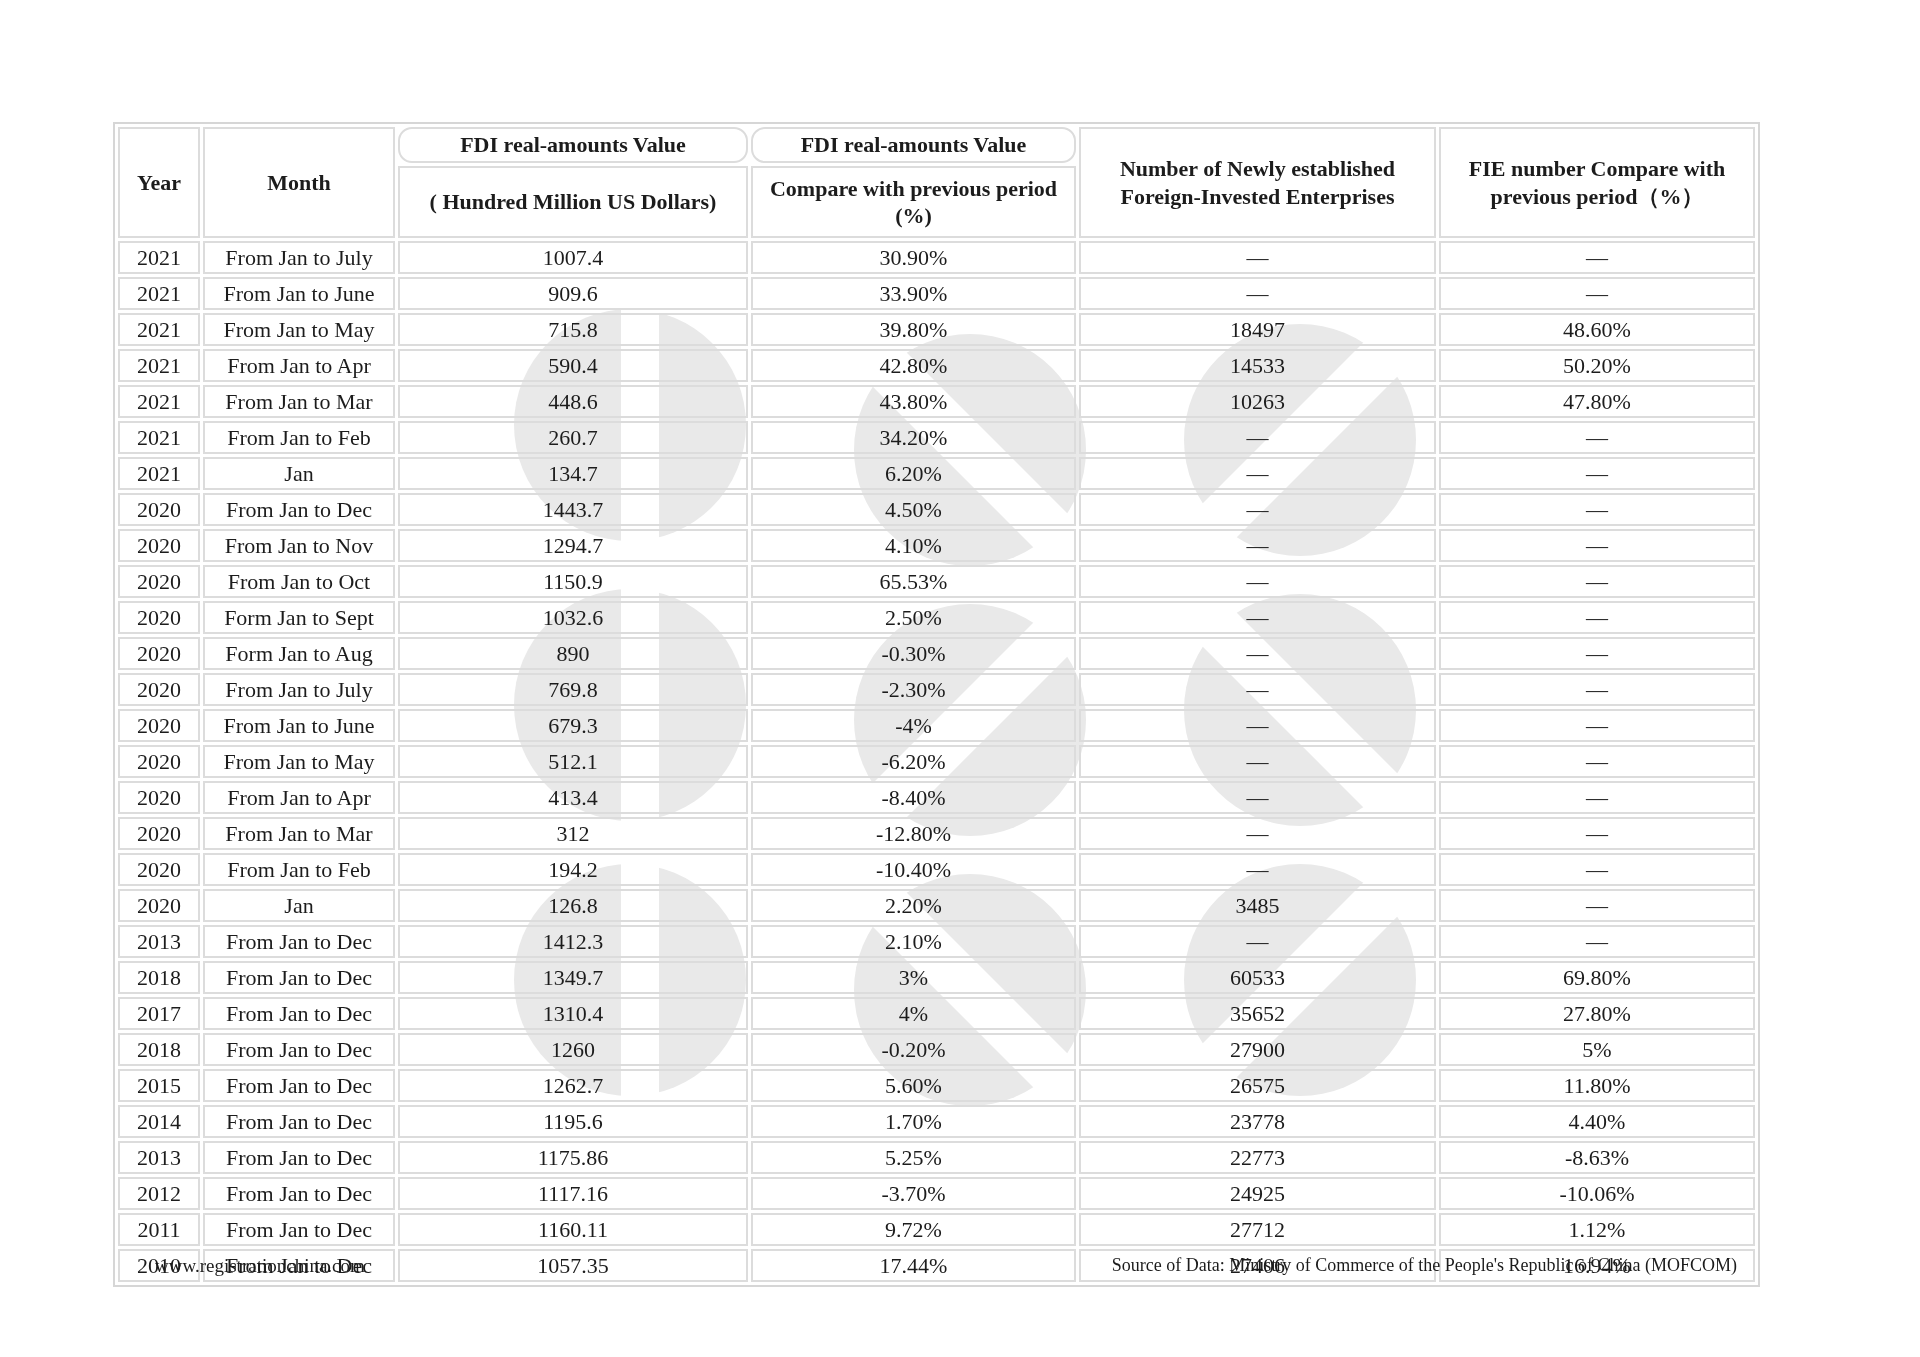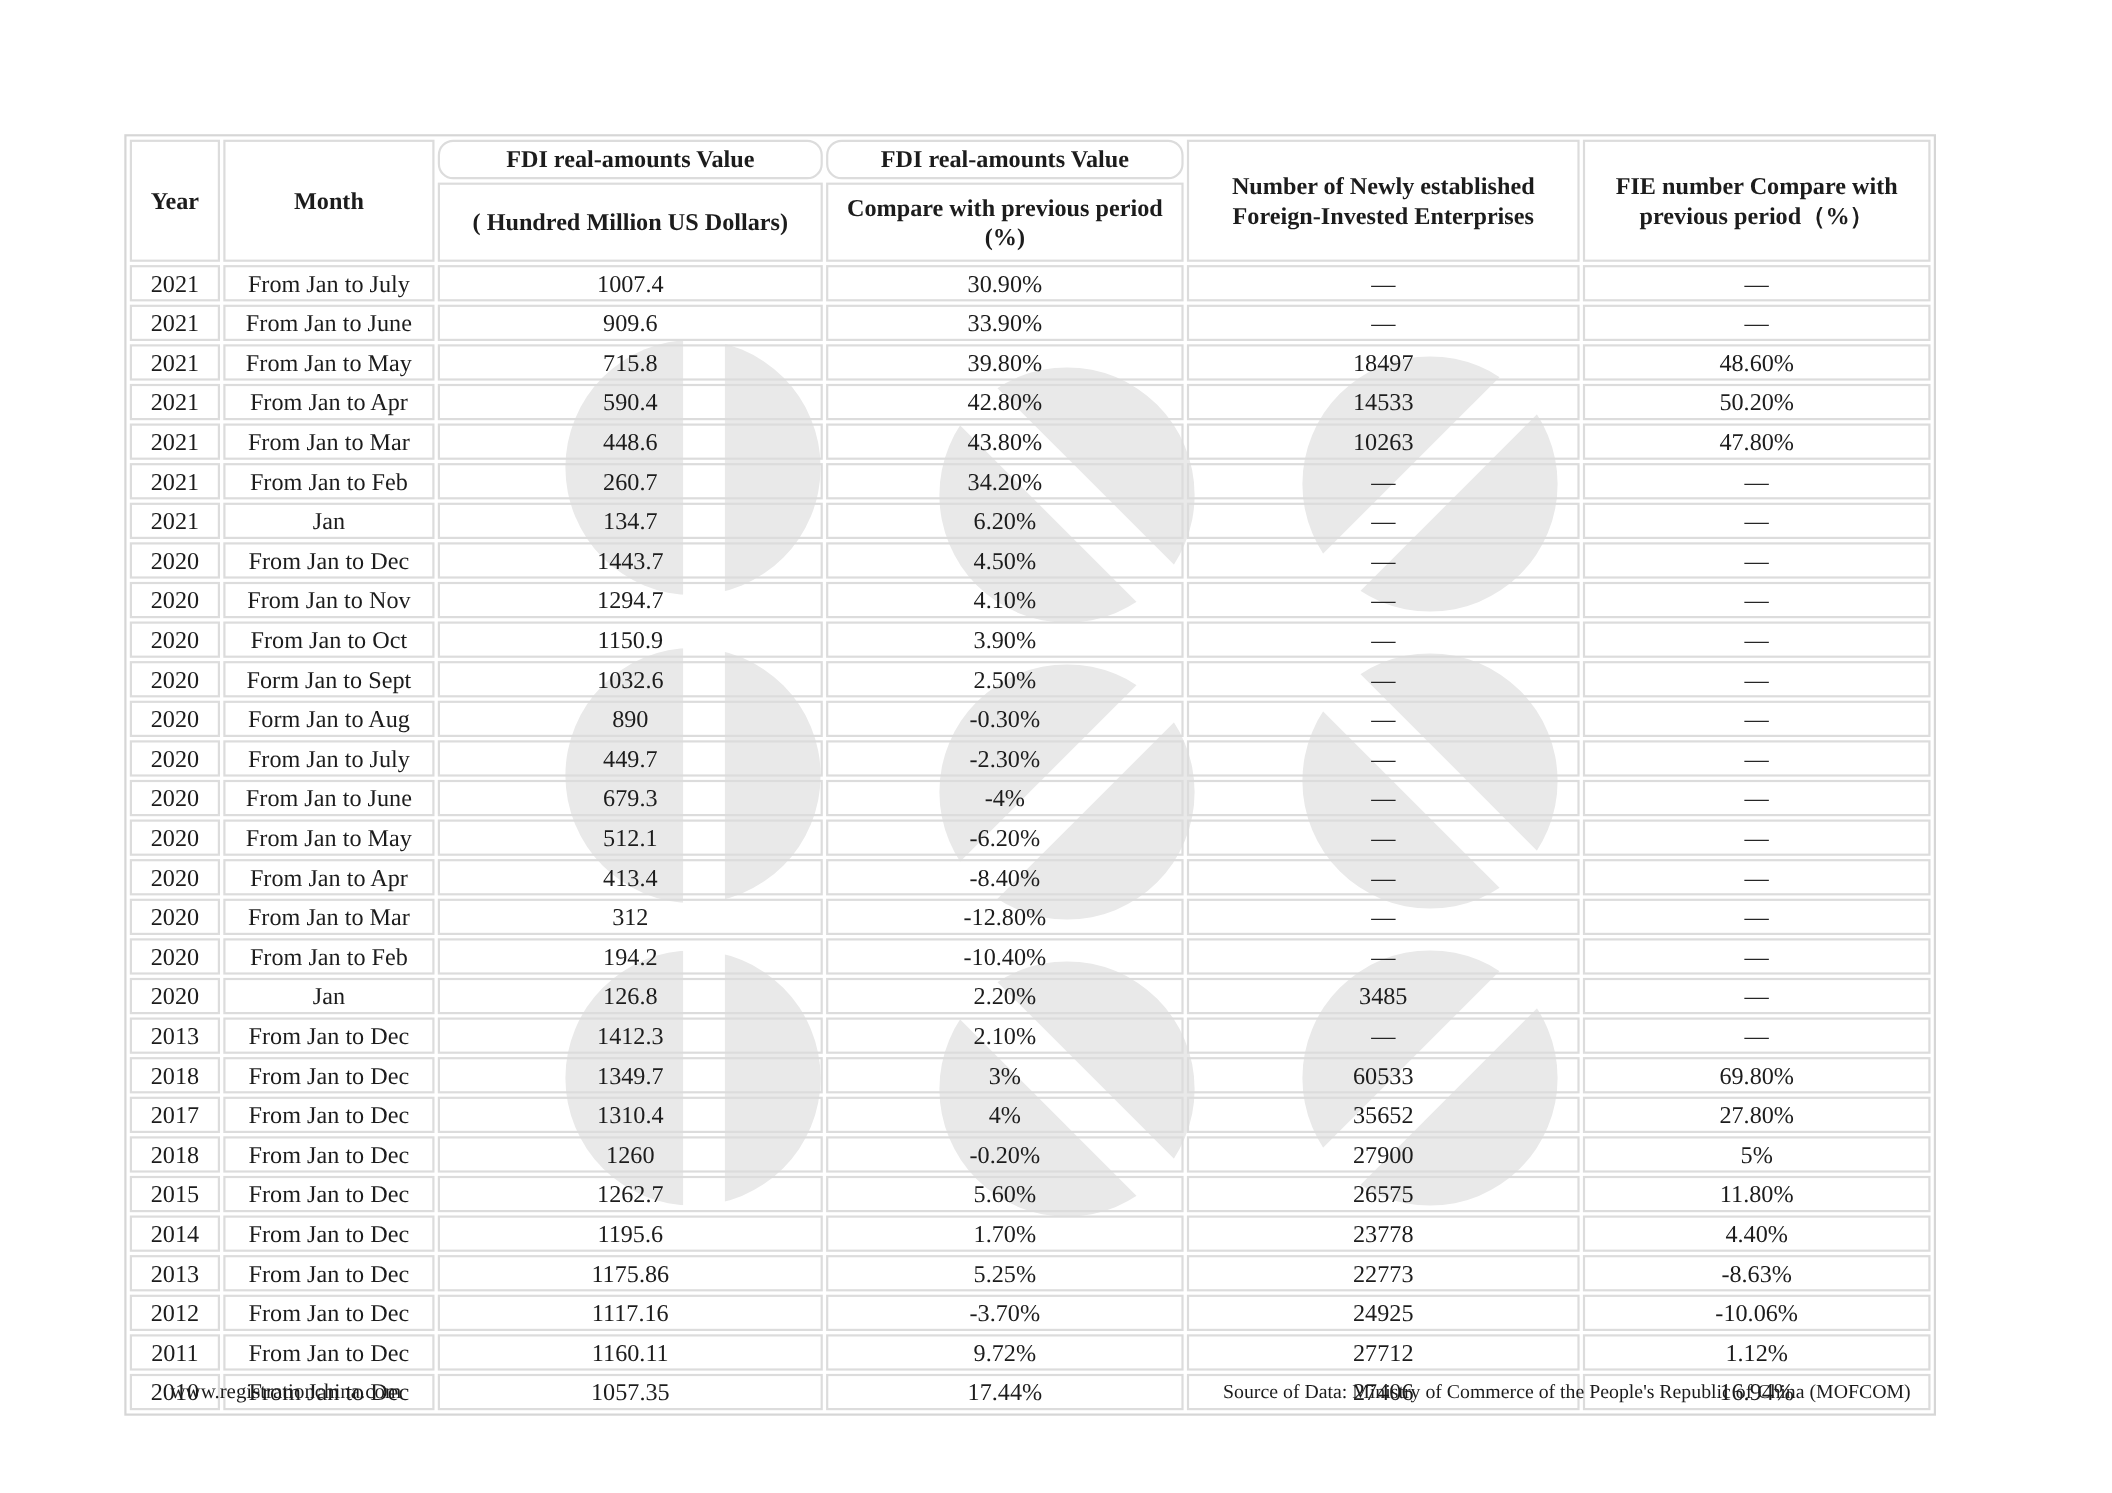--- a/index.html
+++ b/index.html
@@ -171,21 +171,21 @@
           <td>From Jan to Nov</td>
           <td>1294.7</td>
           <td>4.10%</td>
           <td>—</td>
           <td>—</td>
         </tr>
         <tr>
           <td>2020</td>
           <td>From Jan to Oct</td>
           <td>1150.9</td>
-          <td>3.90%</td>
+          <td>65.53%</td>
           <td>—</td>
           <td>—</td>
         </tr>
         <tr>
           <td>2020</td>
           <td>Form Jan to Sept</td>
           <td>1032.6</td>
           <td>2.50%</td>
           <td>—</td>
           <td>—</td>
@@ -194,21 +194,21 @@
           <td>2020</td>
           <td>Form Jan to Aug</td>
           <td>890</td>
           <td>-0.30%</td>
           <td>—</td>
           <td>—</td>
         </tr>
         <tr>
           <td>2020</td>
           <td>From Jan to July</td>
-          <td>449.7</td>
+          <td>769.8</td>
           <td>-2.30%</td>
           <td>—</td>
           <td>—</td>
         </tr>
         <tr>
           <td>2020</td>
           <td>From Jan to June</td>
           <td>679.3</td>
           <td>-4%</td>
           <td>—</td>

